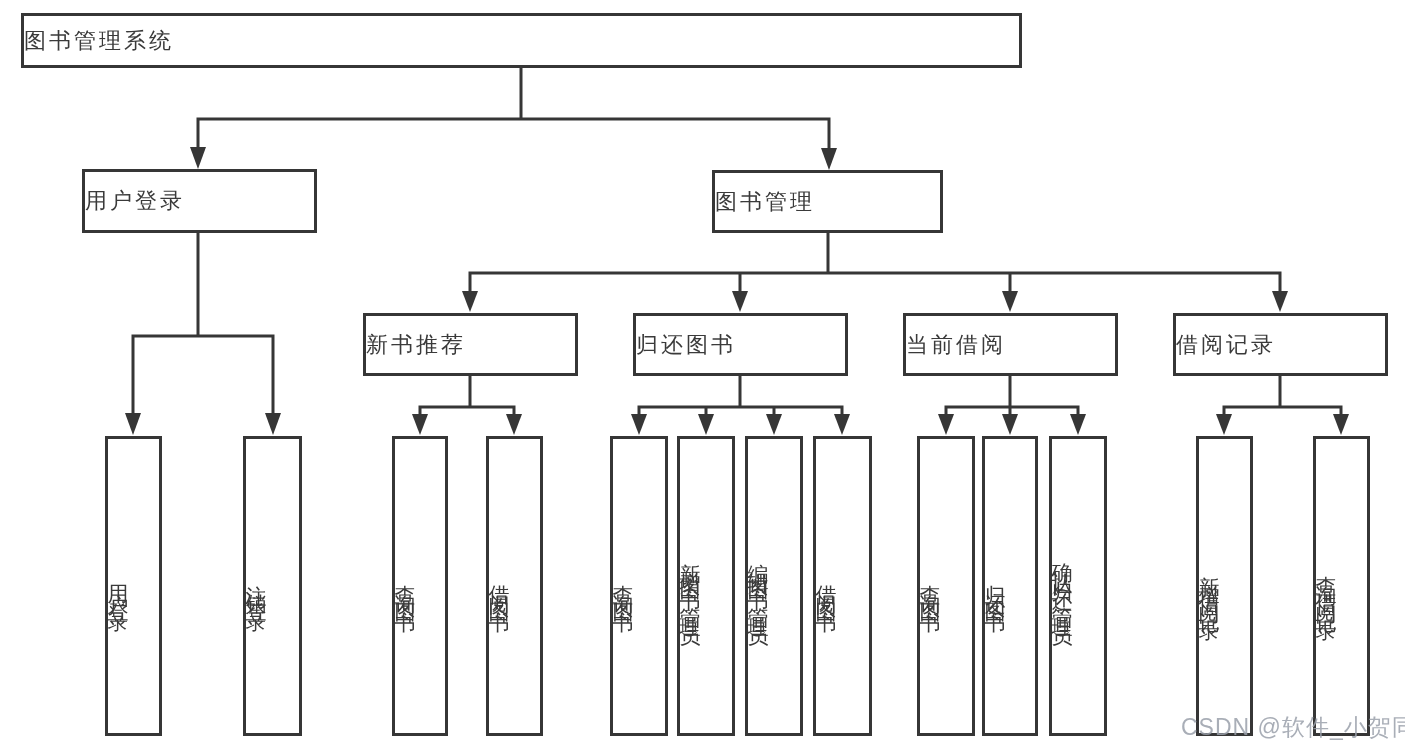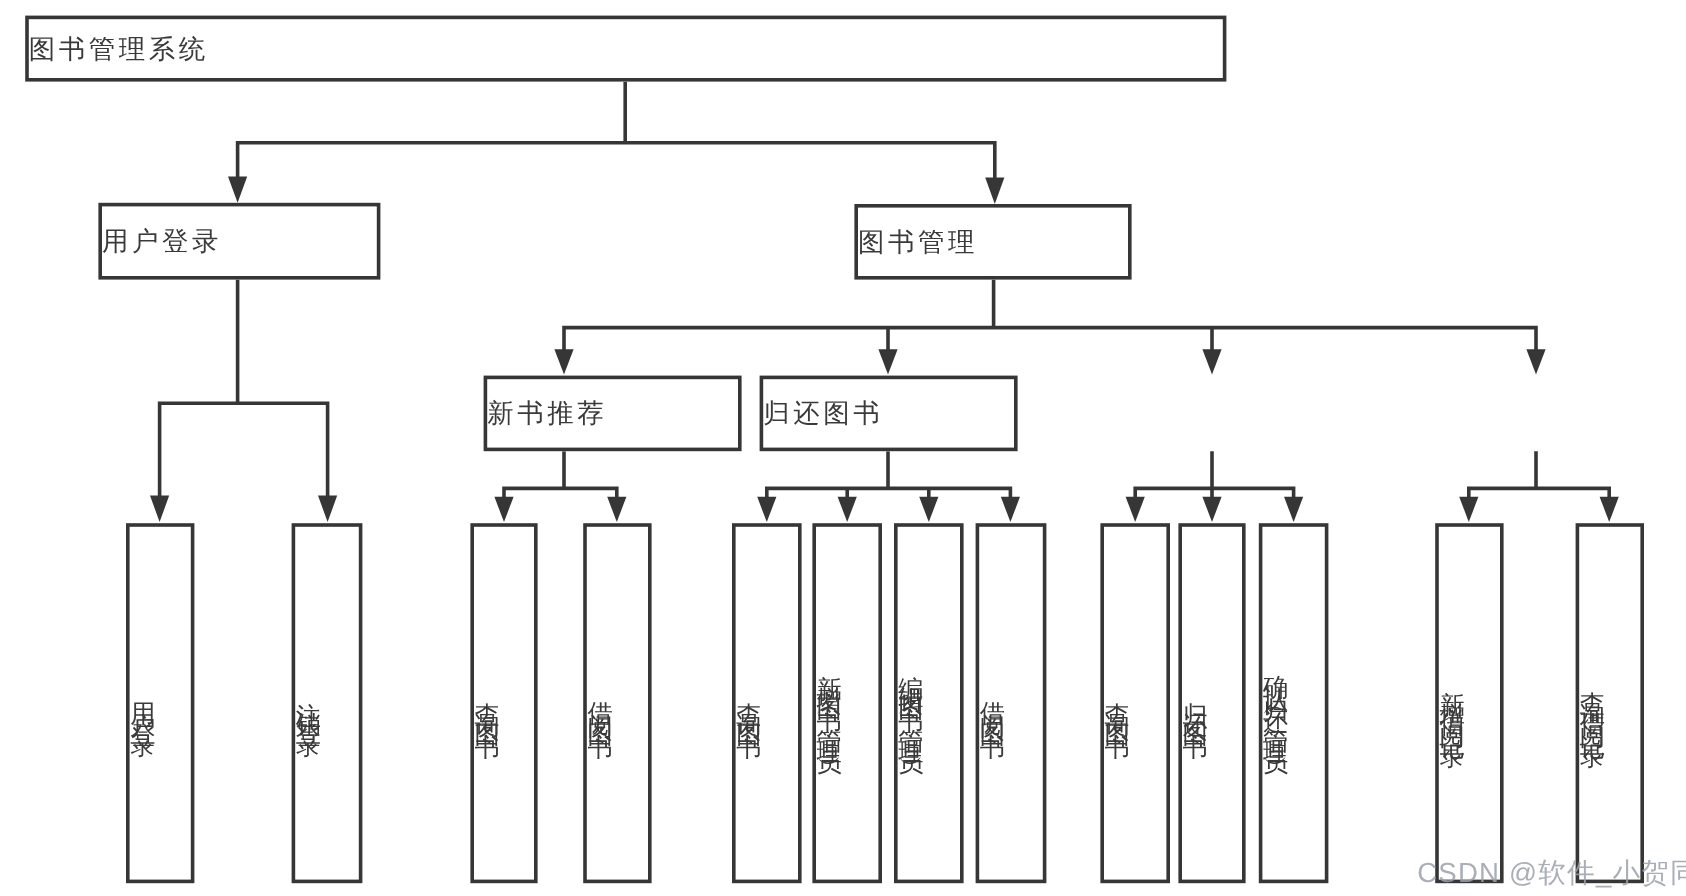--- a/index.html
+++ b/index.html
@@ -94,25 +94,31 @@
     <span class="hlabel">图书管理系统</span>
   </div>
 
   <div class="box" style="left:82px; top:169px; width:235px; height:64px;">
     <span class="hlabel">用户登录</span>
   </div>
   <div class="box" style="left:712px; top:170px; width:231px; height:63px;font-family:Liberation Mono, monospace;">
     <span class="hlabel">图书管理</span>
   </div>
 
-  <div class="box" style="left:363px; top:313px; width:215px; height:63px;margin-left:40px;">
+  <div class="box" style="left:363px; top:313px; width:215px; height:63px;">
     <span class="hlabel">新书推荐</span>
   </div>
   <div class="box" style="left:633px; top:313px; width:215px; height:63px;">
     <span class="hlabel">归还图书</span>
+  </div>
+  <div class="box" style="left:903px; top:313px; width:215px; height:63px;">
+    <span class="hlabel">当前借阅</span>
+  </div>
+  <div class="box" style="left:1173px; top:313px; width:215px; height:63px;">
+    <span class="hlabel">借阅记录</span>
   </div>
 
   <div class="box" style="left:105px; top:436px; width:57px; height:300px;">
     <span class="vlabel">用户登录</span>
   </div>
   <div class="box" style="left:243px; top:436px; width:59px; height:300px;">
     <span class="vlabel">注销登录</span>
   </div>
 
   <div class="box" style="left:392px; top:436px; width:56px; height:300px;">

